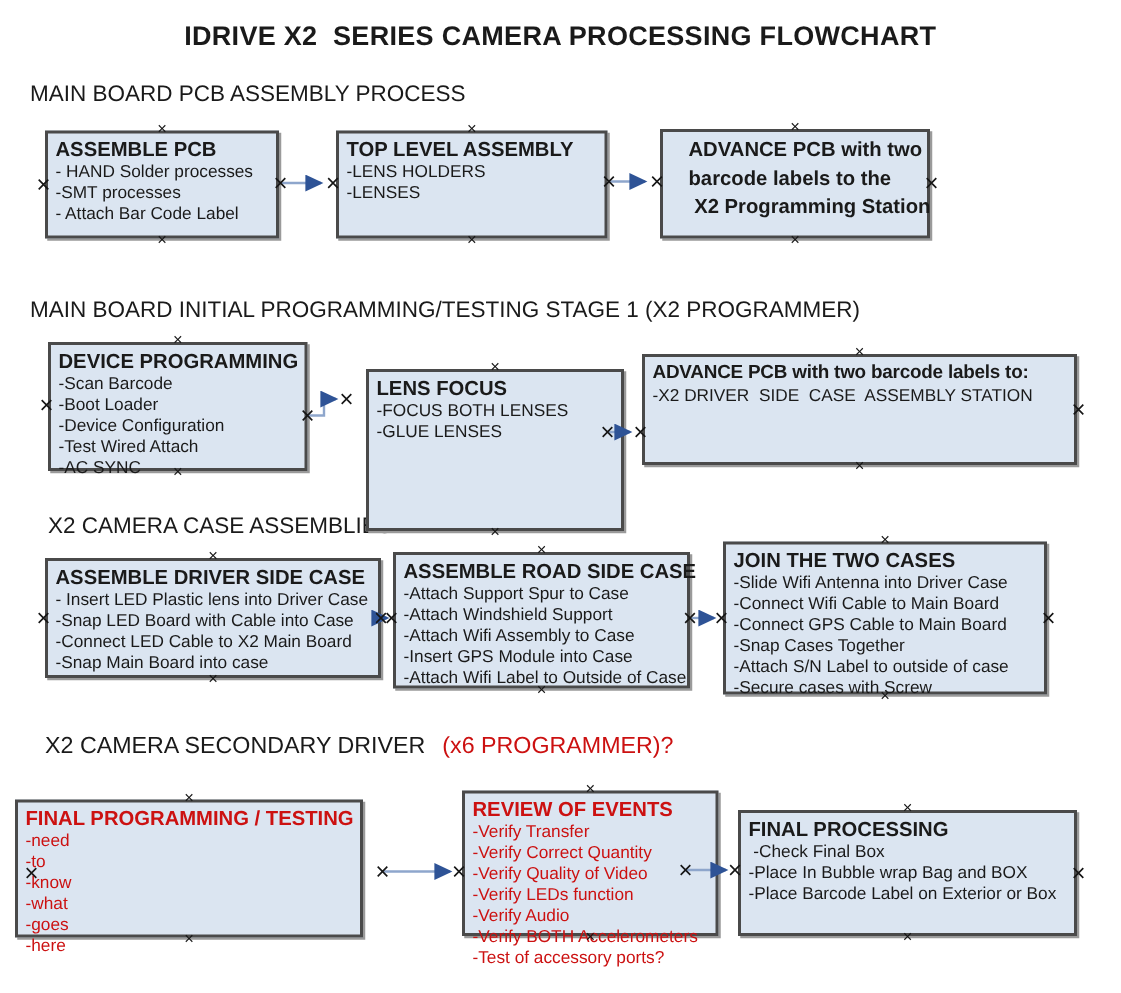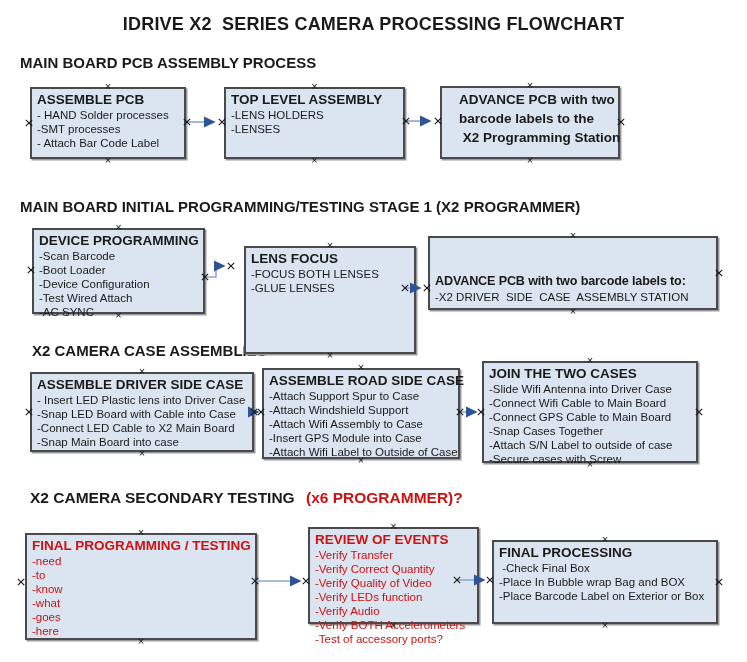--- a/index.html
+++ b/index.html
@@ -1,44 +1,44 @@
 <!DOCTYPE html>
 <html style="--text: #1a1a1a; --box-fill: #dbe5f1; --box-border: #4a4a4a; --arrow-line: #8ea6cc; --arrow-head: #2e5396; --red-text: #cc1111;"><head>
 <meta charset="utf-8">
 <style>
   html,body{margin:0;padding:0;background:#ffffff;}
   body{width:747px;height:662px;position:relative;overflow:hidden;
        font-family:"Liberation Sans",sans-serif;color:var(--text,#1a1a1a);}
   .page-title{position:absolute;top:14px;left:0;width:747px;text-align:center;
        font-size:18px;font-weight:bold;white-space:pre;letter-spacing:.2px;}
-  .sec-h{position:absolute;font-size:15px;font-weight:bold;white-space:pre;}
+  .sec-h{position:absolute;font-size:15px;font-weight:normal;white-space:pre;}
   .sec-h .suffix{color:var(--red-text,#cc1111);margin-left:7px;}
   .fbox{position:absolute;background:var(--box-fill,#dbe5f1);
        border:2px solid var(--box-border,#4a4a4a);box-sizing:border-box;
        box-shadow:1.5px 1.5px 0 #9a9a9a;padding:2px 0 0 5px;}
   .fbox::before{content:"\00d7";position:absolute;top:-9px;left:50%;
        transform:translateX(-50%);font-size:11px;font-weight:normal;color:#161616;}
   .fbox::after{content:"\00d7";position:absolute;bottom:-9px;left:50%;
        transform:translateX(-50%);font-size:11px;font-weight:normal;color:#161616;}
   .bt{font-size:13.5px;font-weight:bold;line-height:17px;white-space:pre;}
-  .bt.fit{font-size:12.6px;letter-spacing:-.15px;margin-top:33px;}
+  .bt.fit{font-size:12.6px;letter-spacing:-.15px;}
   .bl{font-size:11.5px;line-height:14px;white-space:pre;}
   .boldlines .bl{font-weight:bold;font-size:13.5px;line-height:19px;margin-left:12px;}
   .red .bt,.red .bl{color:var(--red-text,#cc1111);}
   svg.connectors{position:absolute;left:0;top:0;pointer-events:none;}
 </style>
 </head>
 <body>
 
 <div class="page-title">IDRIVE X2  SERIES CAMERA PROCESSING FLOWCHART</div>
 
 <div class="sec-h" style="left:20px;top:54px">MAIN BOARD PCB ASSEMBLY PROCESS</div>
 <div class="sec-h" style="left:20px;top:198px">MAIN BOARD INITIAL PROGRAMMING/TESTING STAGE 1 (X2 PROGRAMMER)</div>
 <div class="sec-h" style="left:32px;top:342px">X2 CAMERA CASE ASSEMBLIES</div>
-<div class="sec-h" style="left:30px;top:489px;font-size:15.5px"><span>X2 CAMERA SECONDARY TESTING </span><span class="suffix">(x6 PROGRAMMER)?</span></div>
+<div class="sec-h" style="left:30px;top:489px;font-size:15.5px"><span>X2 CAMERA SECONDARY DRIVER </span><span class="suffix">(x6 PROGRAMMER)?</span></div>
 
 <div class="fbox" style="left:30px;top:87px;width:156px;height:72px">
   <div class="bt">ASSEMBLE PCB</div>
   <div class="bl">- HAND Solder processes</div>
   <div class="bl">-SMT processes</div>
   <div class="bl">- Attach Bar Code Label</div>
 </div>
 <div class="fbox" style="left:224px;top:87px;width:181px;height:72px">
   <div class="bt">TOP LEVEL ASSEMBLY</div>
   <div class="bl">-LENS HOLDERS</div>
@@ -86,21 +86,21 @@
 <div class="fbox" style="left:482px;top:361px;width:216px;height:102px">
   <div class="bt">JOIN THE TWO CASES</div>
   <div class="bl">-Slide Wifi Antenna into Driver Case</div>
   <div class="bl">-Connect Wifi Cable to Main Board</div>
   <div class="bl">-Connect GPS Cable to Main Board</div>
   <div class="bl">-Snap Cases Together</div>
   <div class="bl">-Attach S/N Label to outside of case</div>
   <div class="bl">-Secure cases with Screw</div>
 </div>
 
-<div class="fbox red" style="left:25px;top:533px;width:232px;height:107px">
+<div class="fbox red" style="left:10px;top:533px;width:232px;height:92px">
   <div class="bt">FINAL PROGRAMMING / TESTING</div>
   <div class="bl">-need</div>
   <div class="bl">-to</div>
   <div class="bl">-know</div>
   <div class="bl">-what</div>
   <div class="bl">-goes</div>
   <div class="bl">-here</div>
 </div>
 <div class="fbox red" style="left:308px;top:527px;width:171px;height:97px">
   <div class="bt">REVIEW OF EVENTS</div>

